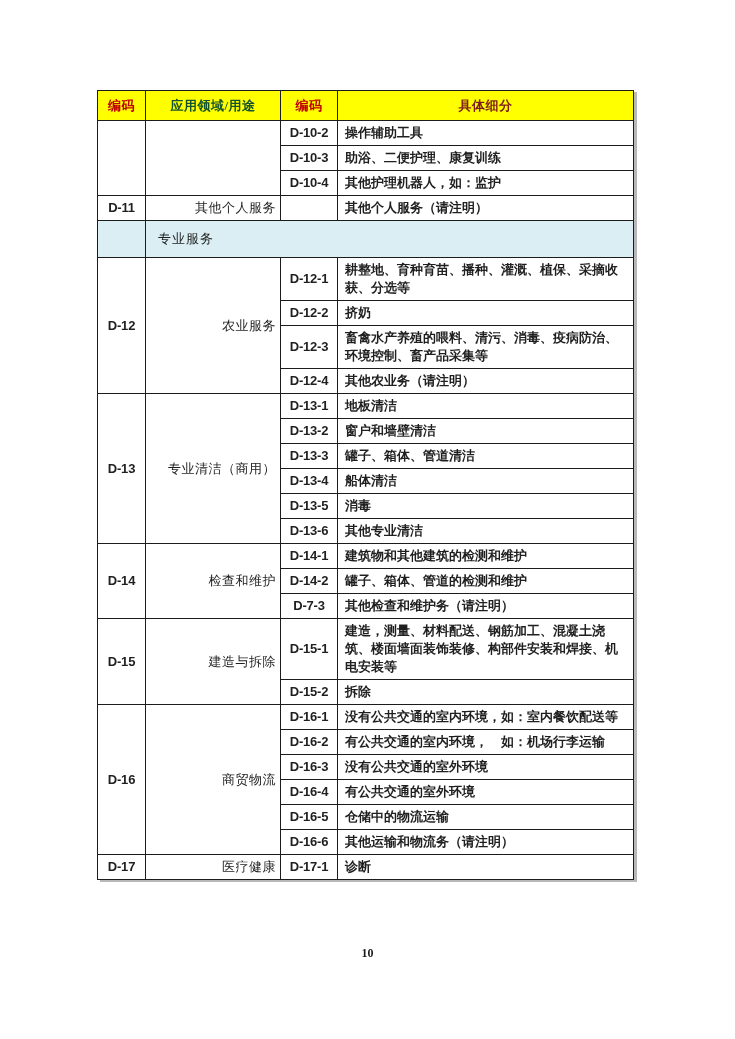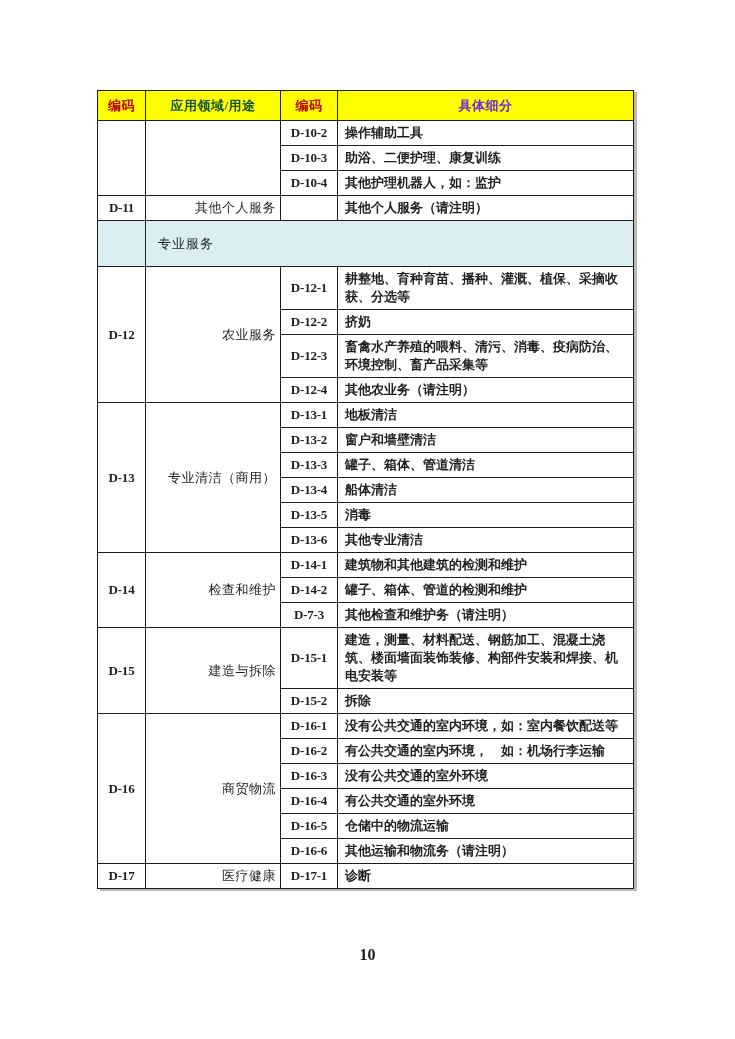--- a/index.html
+++ b/index.html
@@ -33,73 +33,73 @@
     background:#FFFF00;
     color:#C00000;
     font-weight:bold;
     font-size:13.5px;
     text-align:center;
     height:30px;
     letter-spacing:0.5px;
   }
   td.code-cell {
     text-align:center;
-    font-family:Liberation Serif, serif;
+    font-family:Liberation Sans, sans-serif;
     font-weight:bold;
     font-size:12.5px;
     letter-spacing:-0.2px;
     padding:3px 1px;
   }
   td.domain-cell {
     text-align:right;
     padding:3px 4px 3px 7px;
     letter-spacing:0.5px;
   }
   td.detail-cell {
     text-align:left;
     padding:3px 5px 3px 7px;
     font-weight:bold;
   }
   tr.section-row td {
-    height:46px;
+    height:37px;
   }
   td.section-label-cell {
     text-align:left;
     padding-left:12px;
     letter-spacing:1px;
   }
   .page-number {
     position:absolute;
     left:0; right:0;
     top:946px;
     text-align:center;
     font-family:"Liberation Serif","DejaVu Serif",serif;
     font-weight:bold;
-    font-size:16px;
+    font-size:12px;
     color:#1c1c1c;
   }
 </style>
 </head>
 <body>
 
 <div class="page">
 
   <table class="main-table">
     <colgroup>
       <col class="c1">
         <col class="c2">
         <col class="c3">
         <col class="c4">
     </colgroup>
     <thead>
       <tr>
           <th class="header-cell" style="background: rgb(255, 255, 0); color: rgb(192, 0, 0);">编码</th>
           <th class="header-cell" style="background: rgb(255, 255, 0); color: #14532d;">应用领域/用途</th>
           <th class="header-cell" style="background: rgb(255, 255, 0); color: rgb(192, 0, 0);">编码</th>
-          <th class="header-cell" style="background: rgb(255, 255, 0); color: #6d28d9;">具体细分</th>
+          <th class="header-cell" style="background: rgb(255, 255, 0); color: #7f1d1d;">具体细分</th>
         </tr>
     </thead>
     <tbody>
         <tr>
           <td class="code-cell" rowspan="3"></td>
           <td class="domain-cell" rowspan="3"></td>
           <td class="code-cell">D-10-2</td>
           <td class="detail-cell">操作辅助工具</td>
         </tr>
         <tr>

